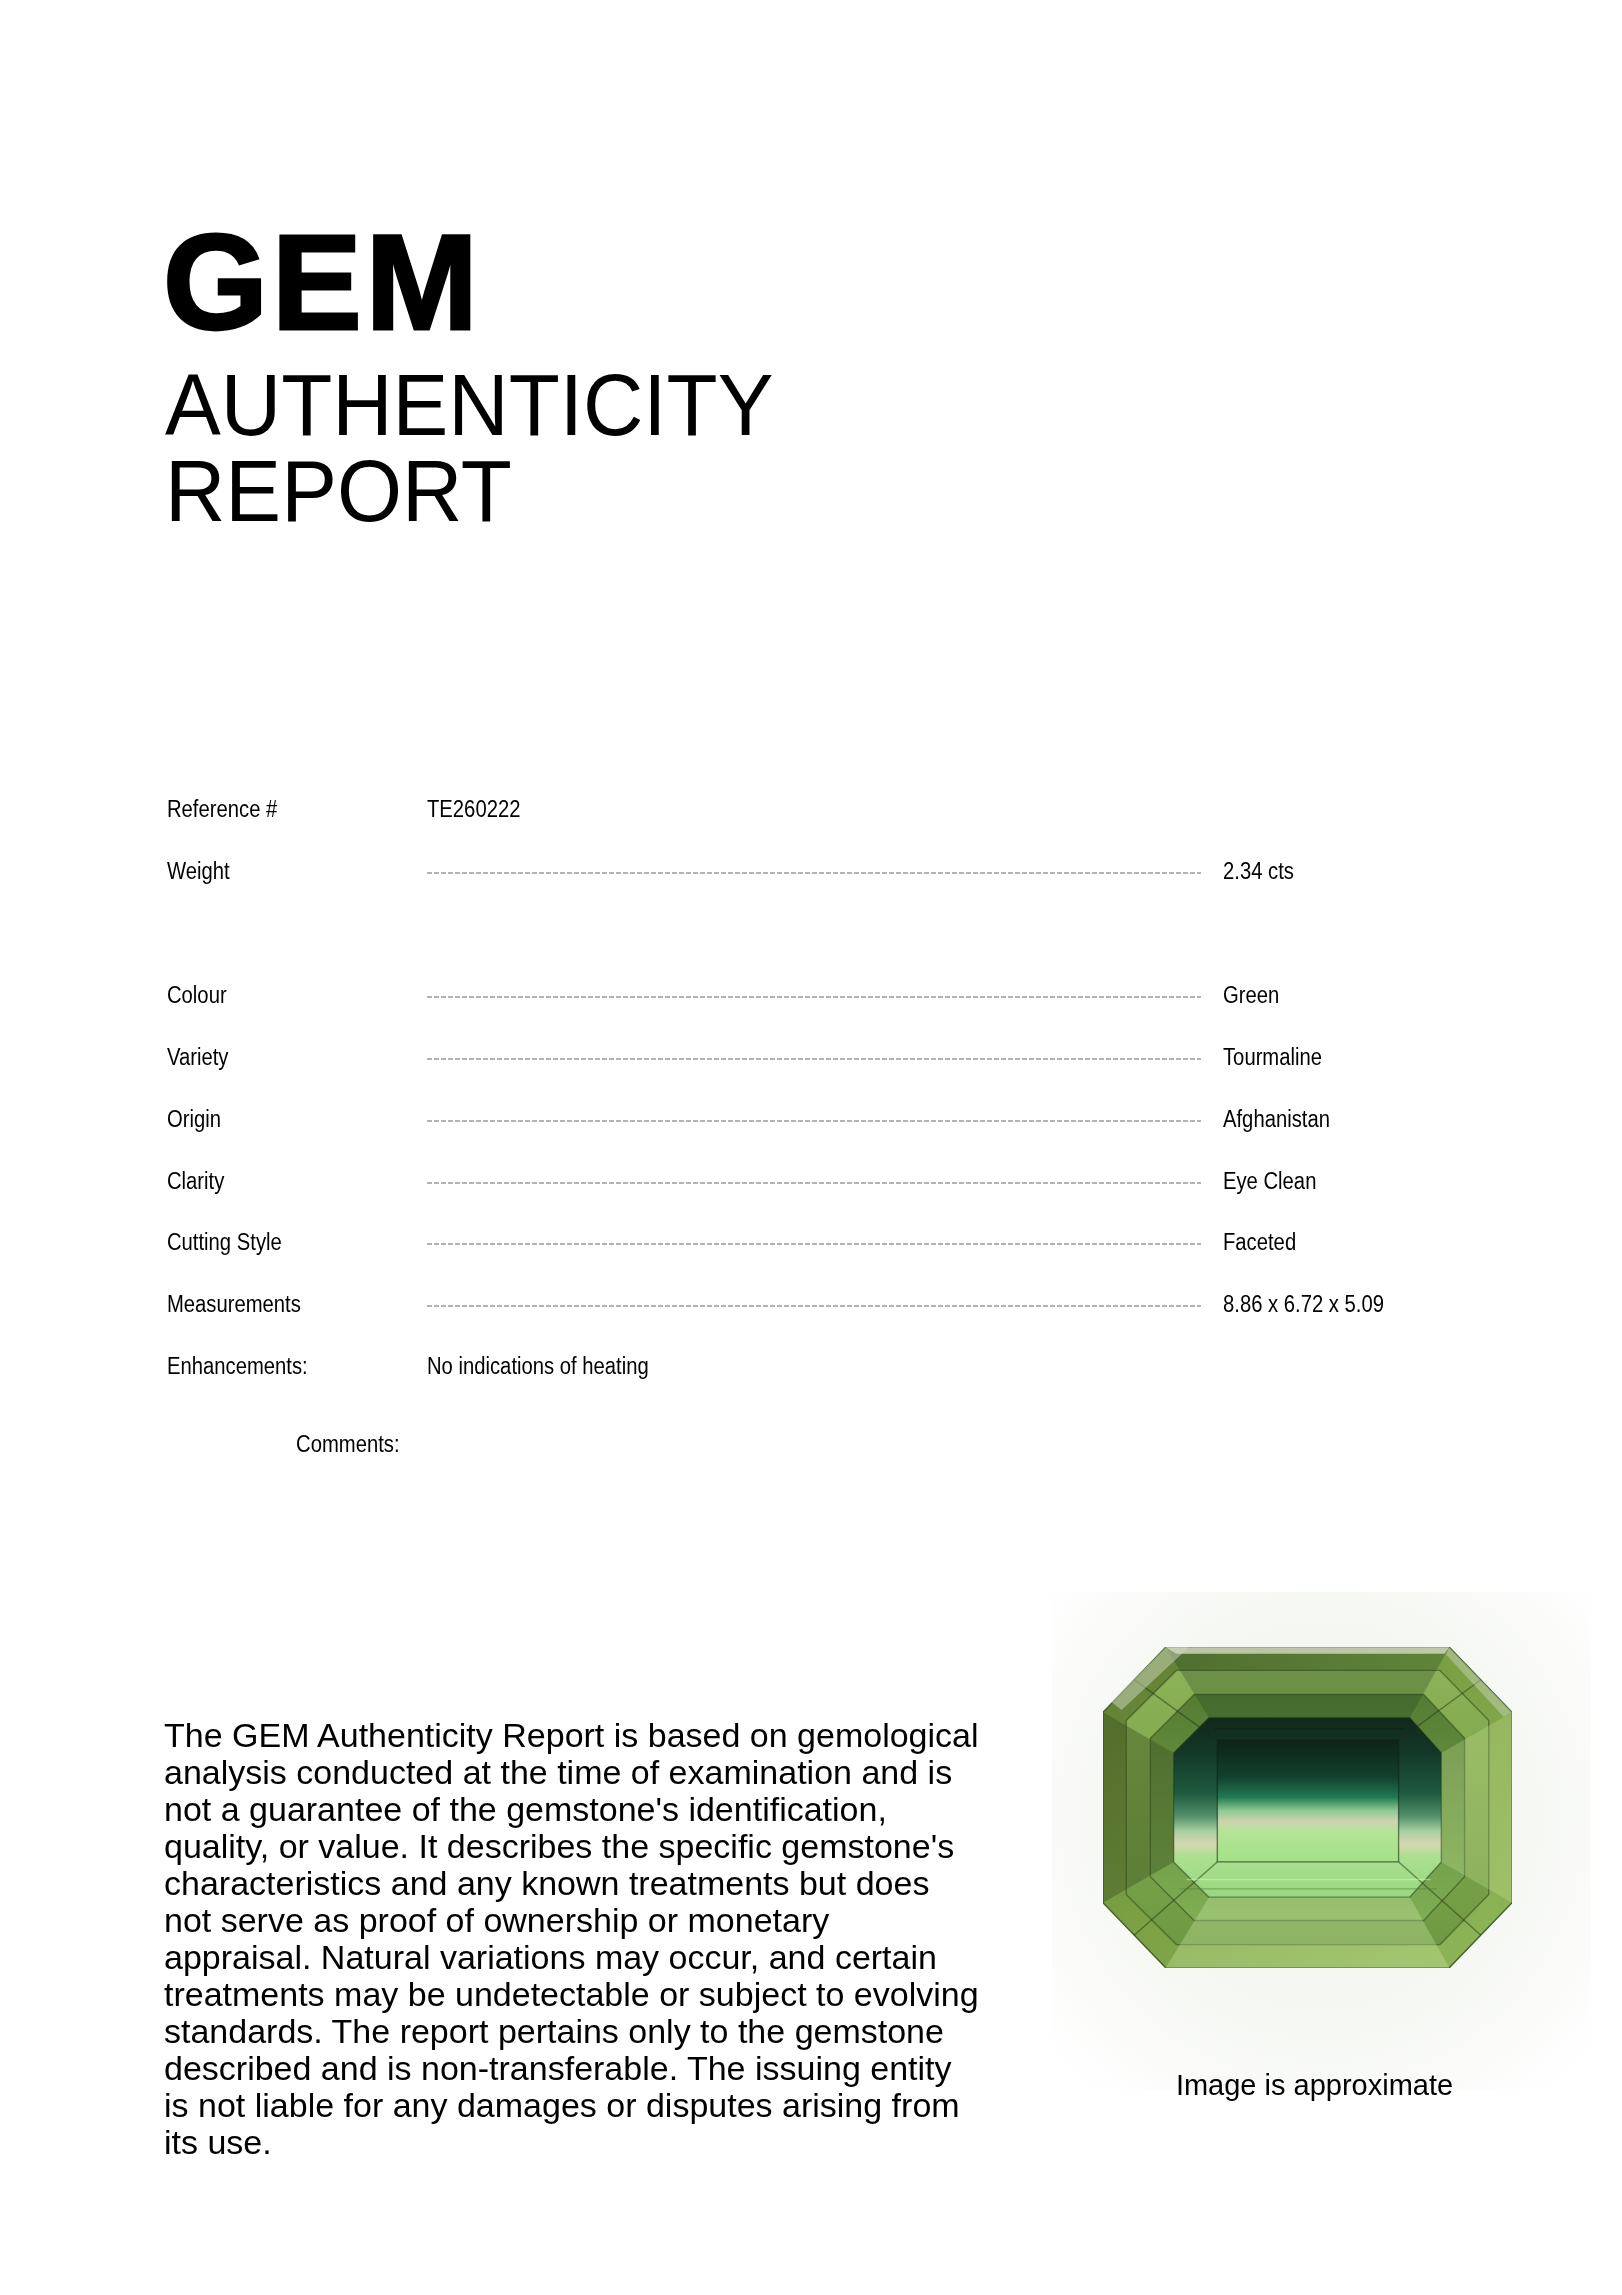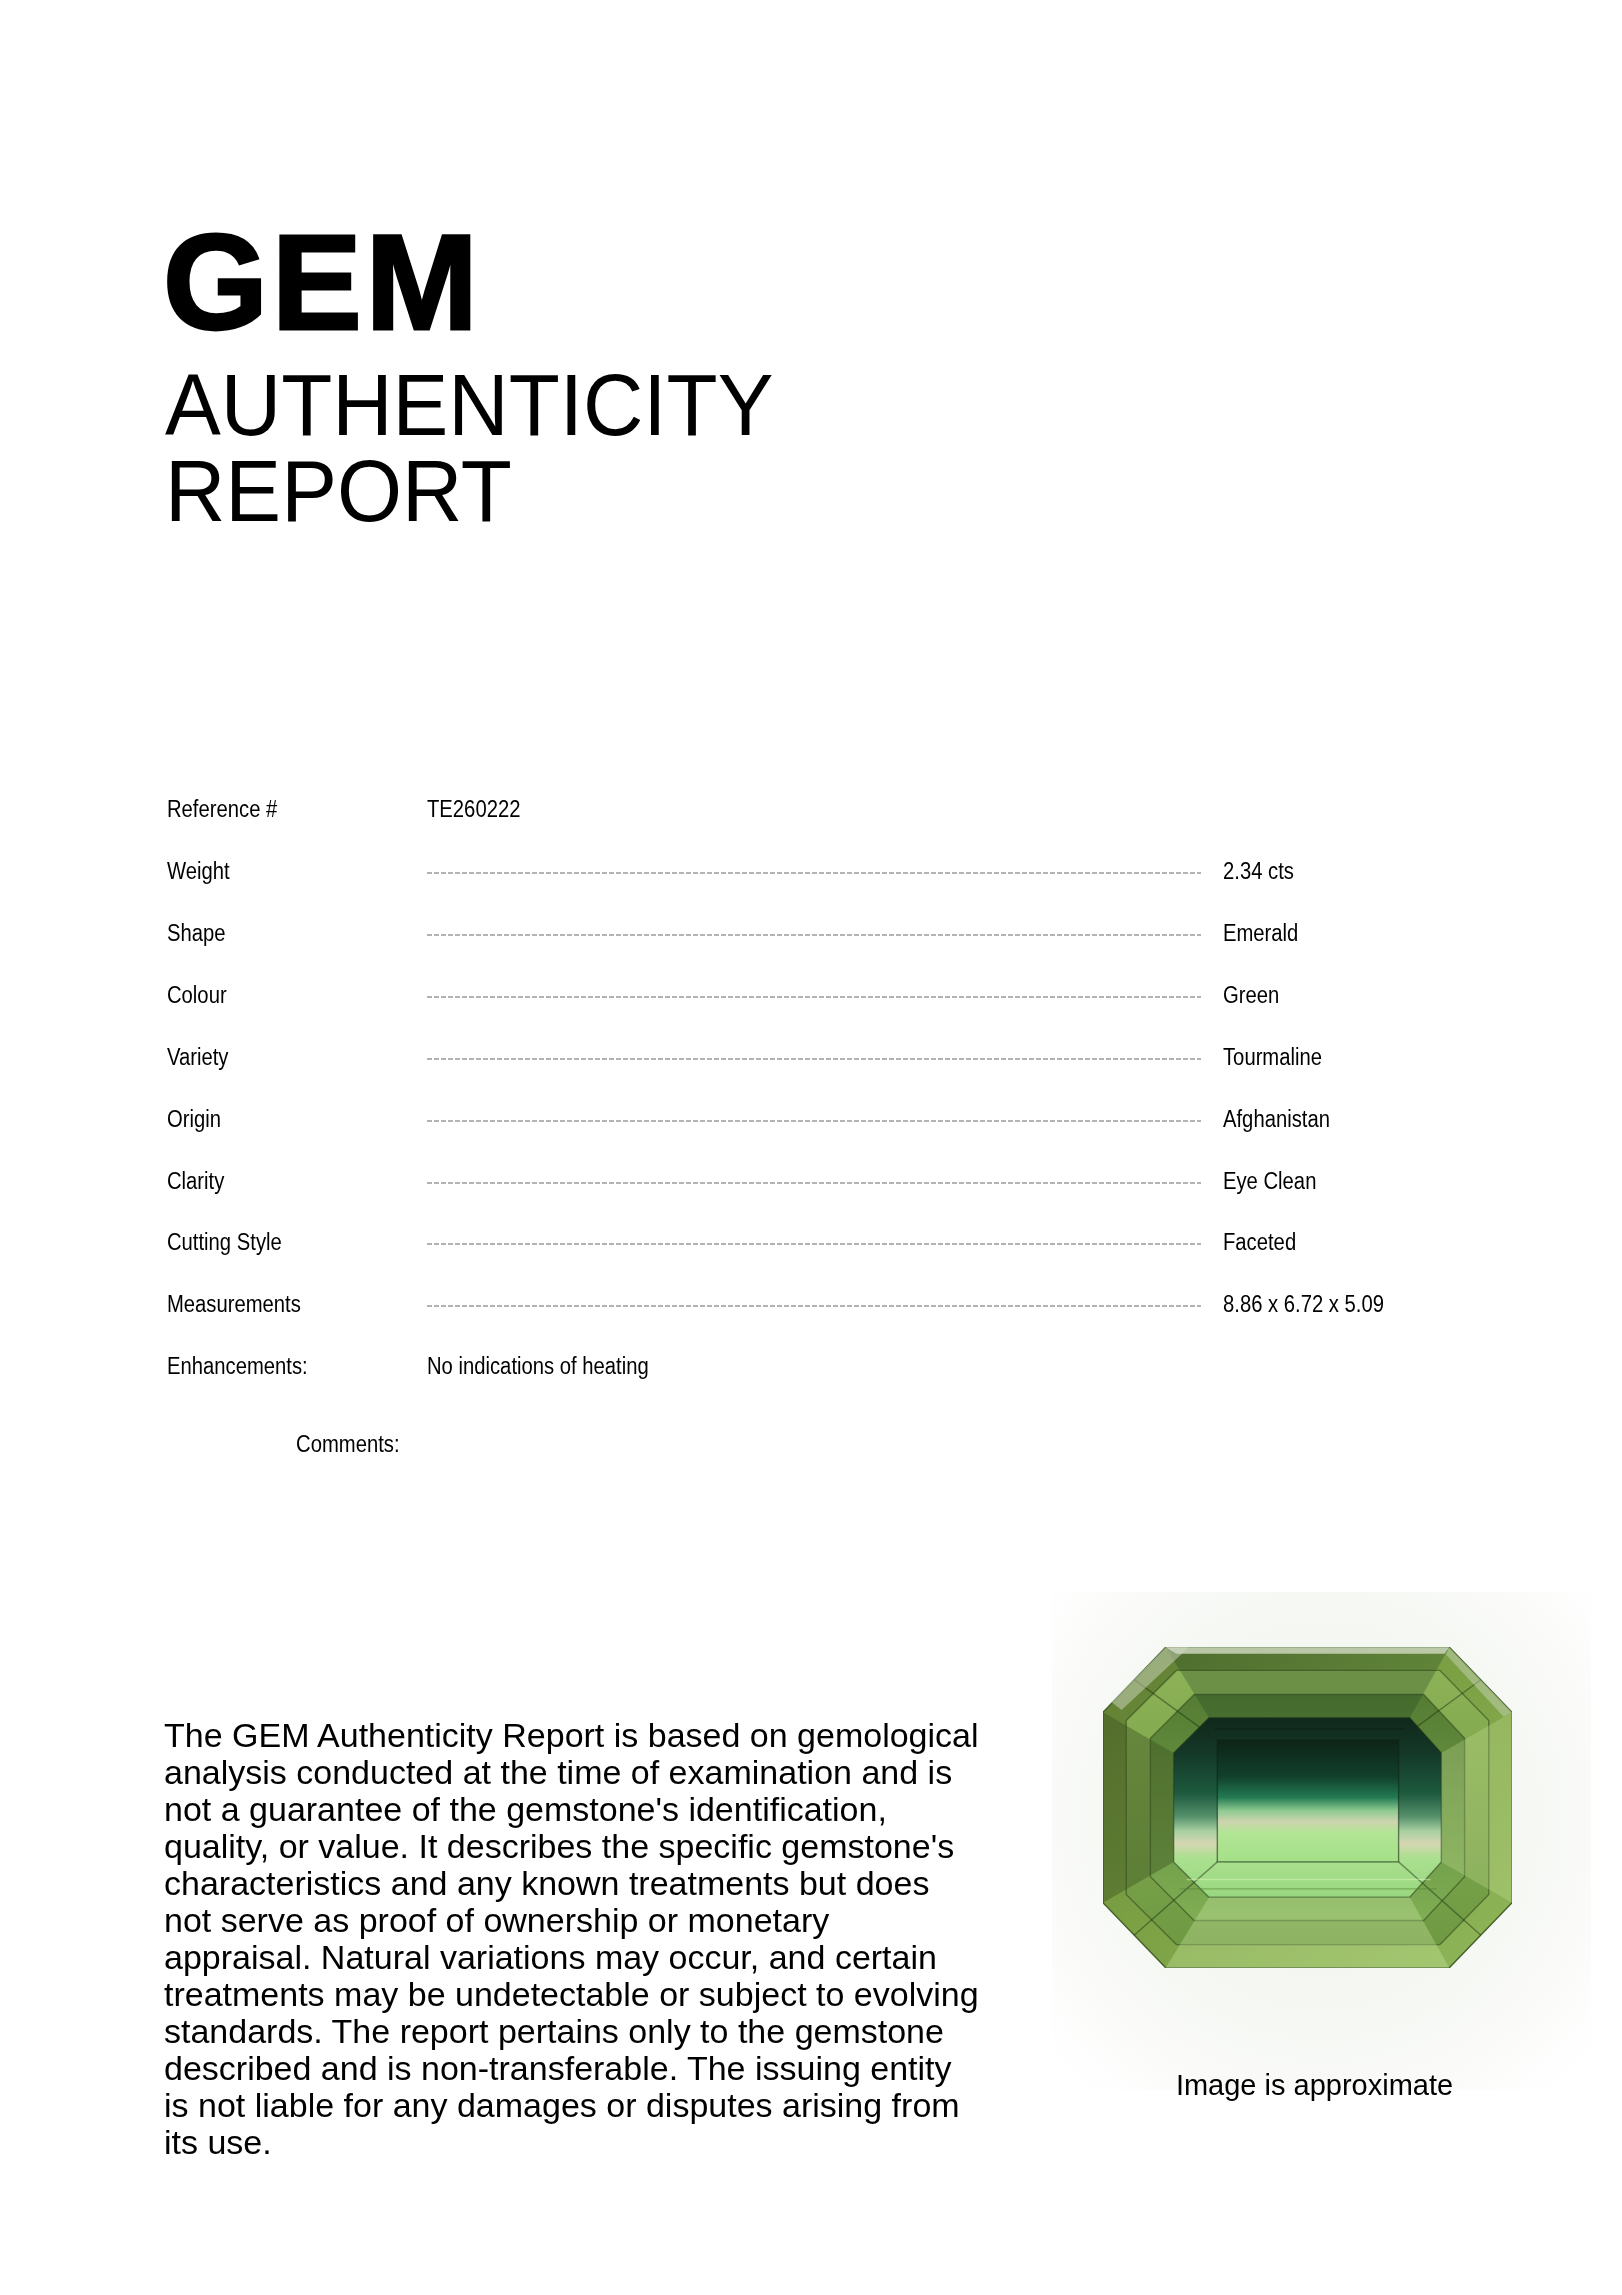--- a/index.html
+++ b/index.html
@@ -70,25 +70,20 @@
 
   <div class="frow" style="top:786px">
     <div class="flabel"><span class="cond">Reference #</span></div>
     <div class="fvalue fvalue--near"><span class="cond">TE260222</span></div>
   </div>
 
   <div class="frow" style="top:848px">
     <div class="flabel"><span class="cond">Weight</span></div>
     <div class="leader"></div>
     <div class="fvalue"><span class="cond">2.34 cts</span></div>
-  </div>
-  <div class="frow" style="top:910px">
-    <div class="flabel"><span class="cond">Shape</span></div>
-    <div class="leader"></div>
-    <div class="fvalue"><span class="cond">Emerald</span></div>
   </div>
   <div class="frow" style="top:972px">
     <div class="flabel"><span class="cond">Colour</span></div>
     <div class="leader"></div>
     <div class="fvalue"><span class="cond">Green</span></div>
   </div>
   <div class="frow" style="top:1034px">
     <div class="flabel"><span class="cond">Variety</span></div>
     <div class="leader"></div>
     <div class="fvalue"><span class="cond">Tourmaline</span></div>

